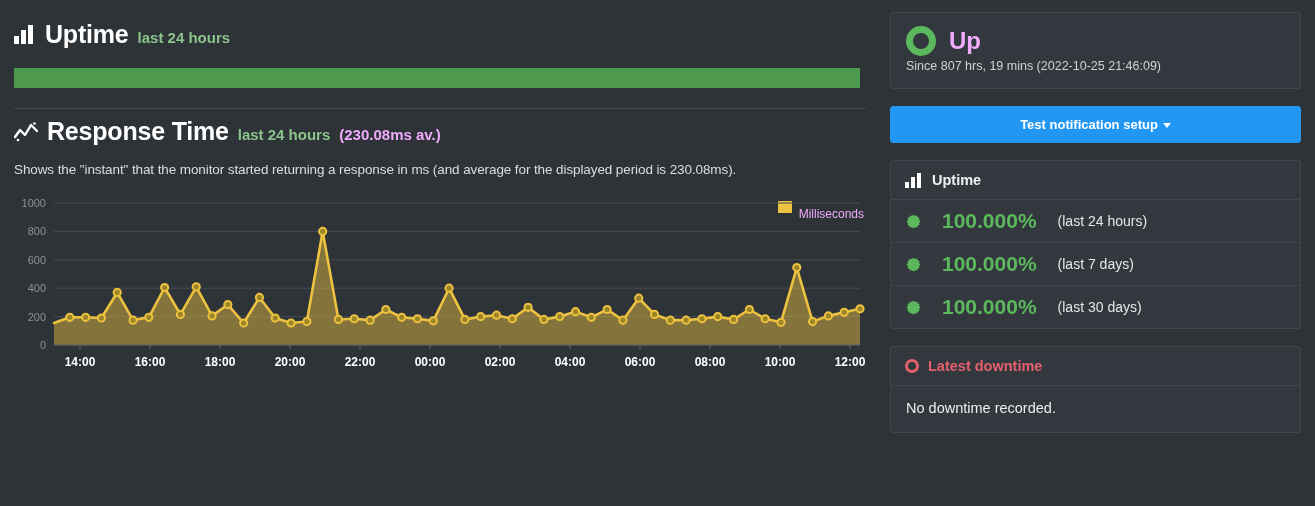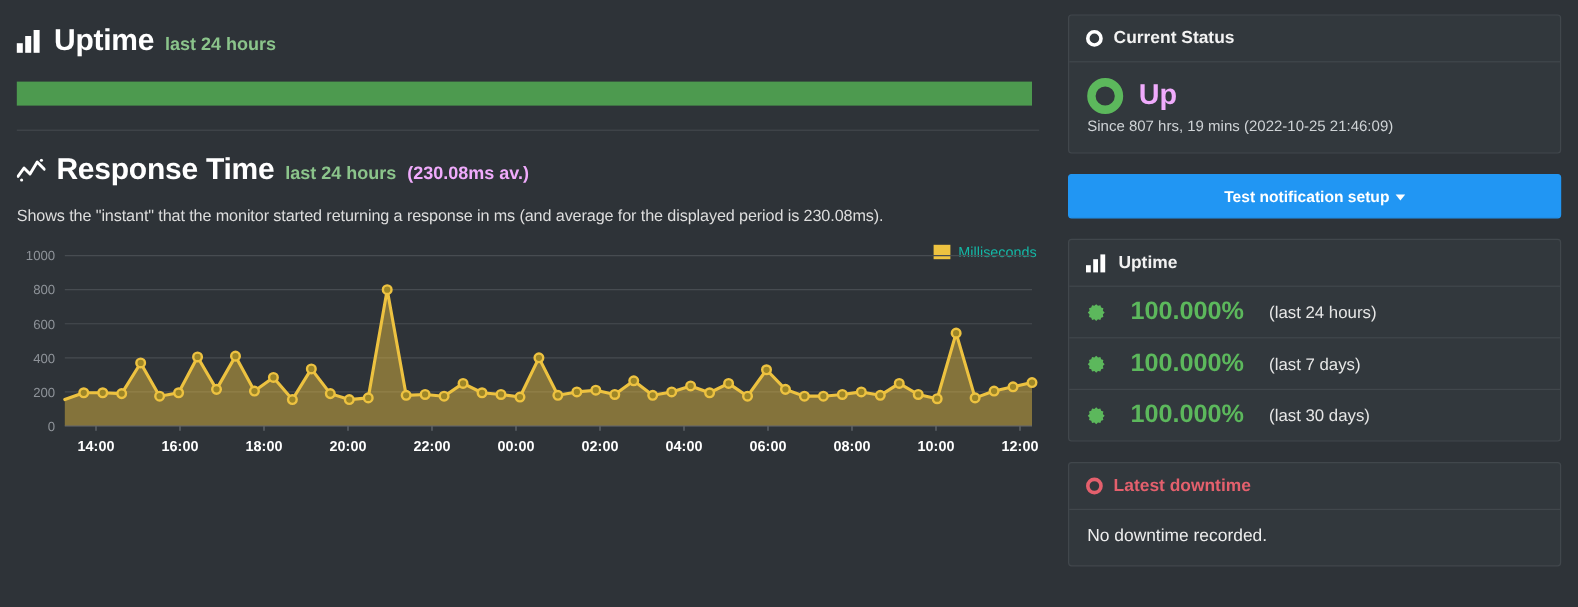--- a/index.html
+++ b/index.html
@@ -43,34 +43,34 @@
     margin-top: 19px;
     width: 846px; height: 20px;
     background: #2e3338;
   }
   .uptime-bar { width: 100%; height: 100%; background: #4d9a4f; }
 
   .hr {
     margin-top: 20px; width: 852px; height: 1px; background: #43484d;
   }
 
-  .rt-head { margin-top: 18px; }
+  .rt-head { margin-top: 8px; }
   .rt-desc {
     margin-top: 16px; font-size: 13.5px; color: #dddddd;
     letter-spacing: -0.1px;
   }
 
   
   .chart-box { position: relative; margin-top: 12px; width: 852px; height: 185px; }
   .legend {
     position: absolute; right: 2px; top: 4px;
     display: flex; align-items: center; gap: 7px;
   }
   .legend-swatch { width: 14px; height: 12px; background: #edc240; display:block; }
-  .legend-label { font-size: 12px; color: #14b8a6; }
+  .legend-label { font-size: 12px; color: #f0abfc; margin-top: 14px; }
   .chart-svg { position: absolute; left: 0; top: 0; }
 
   
   .right-col {
     position: absolute; left: 890px; top: 12px;
     width: 411px;
   }
   .panel {
     background: #32383d;
     border: 1px solid #41474c;
@@ -266,24 +266,20 @@
           <circle cx="830.20" cy="123.34" r="3.6" fill="#9c8527" stroke="#edc240" stroke-width="2"></circle>
           <circle cx="846.00" cy="119.79" r="3.6" fill="#9c8527" stroke="#edc240" stroke-width="2"></circle>
           <line x1="40" y1="156" x2="846" y2="156" stroke="#5a5f64" stroke-width="1"></line>
         </svg>
     </div>
   </div>
 
   <div class="right-col">
 
     <div class="panel">
-      <div class="panel-head">
-        <span class="icon-dot"></span>
-        <span class="panel-head-title">Current Status</span>
-      </div>
       <div class="panel-body">
         <div class="status-row">
           <span class="icon-dot big"></span>
           <span class="status-text">Up</span>
         </div>
         <div class="status-since">Since 807 hrs, 19 mins (2022-10-25 21:46:09)</div>
       </div>
     </div>
 
     <button class="btn-primary">

